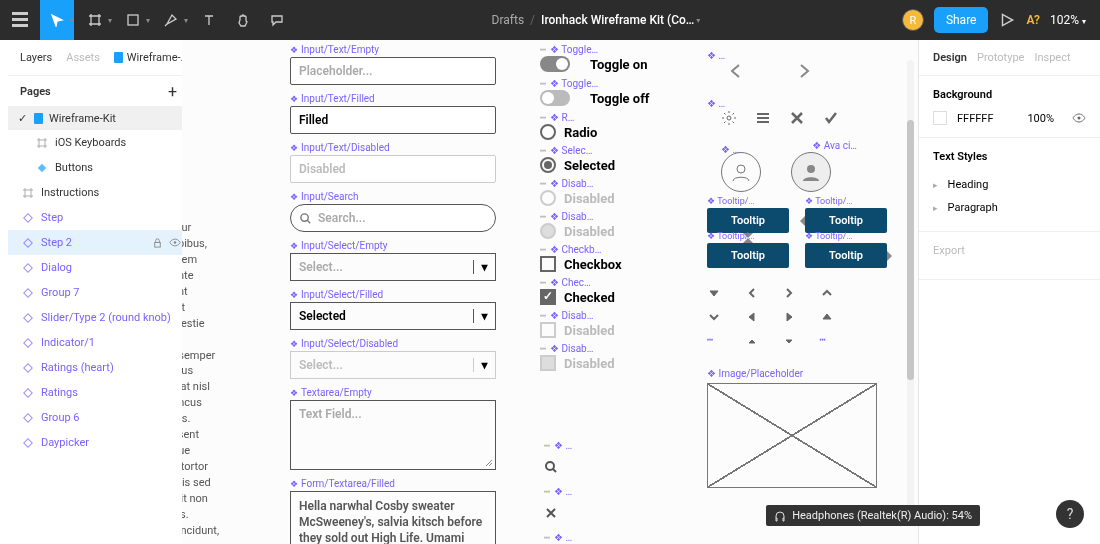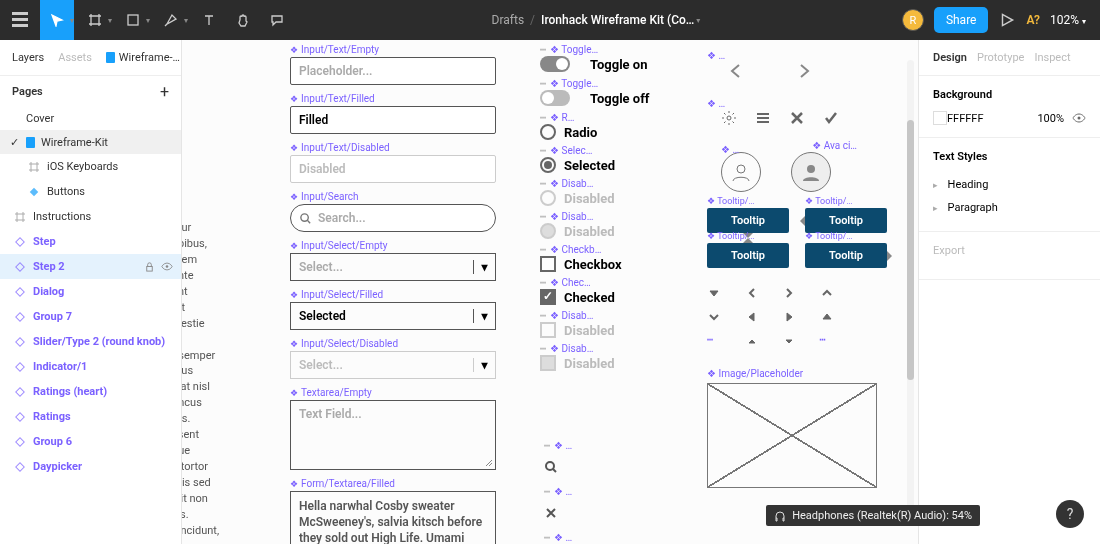--- a/index.html
+++ b/index.html
@@ -18,37 +18,37 @@
   .topbar .center .slash { color: #666; }
   .topbar .center .file { color: #fff; font-weight: 500; }
   .topbar .right { display: flex; align-items: center; gap: 10px; padding-right: 14px; }
   .avatar { width: 22px; height: 22px; border-radius: 50%; background: #f5ba3c; color:#fff; font-size: 11px; display:flex;align-items:center;justify-content:center; border:1px solid #555;}
   .share { background: #18a0fb; color: #fff; border-radius: 5px; padding: 6px 12px; font-size: 12px; cursor: pointer; }
   .present { width:18px; height:18px; }
   .zoom { color: #fff; font-size: 12px; }
   .a-q { color:#f5ba3c; font-weight:600; font-size:12px;}
   
   
-  .left { position:absolute; top:40px; left:0; width:182px; bottom:0; background:#fff; border-right:1px solid #e5e5e5; overflow:hidden; font-size:11px; color:#333;}
+  .left { position:absolute; top:40px; left:8px; width:182px; bottom:0; background:#fff; border-right:1px solid #e5e5e5; overflow:hidden; font-size:11px; color:#333;}
   .left .tabs { height:36px; display:flex; align-items:center; padding:0 12px; gap:14px; border-bottom:1px solid #eee;}
   .left .tabs span { color:#333; cursor:pointer;}
   .left .tabs span.dim { color:#bbb;}
   .left .tabs .pagefile { color:#333; margin-left:auto; display:flex; align-items:center; gap:4px;}
   .pageblue { width:9px; height:11px; background:#18a0fb; border-radius:1px; display:inline-block;}
   .pages-head { height:30px; display:flex; align-items:center; justify-content:space-between; padding:0 12px; font-weight:600;}
   .pages-head .plus { font-size:16px; color:#333; cursor:pointer; font-weight:400;}
   .page-item { height:24px; display:flex; align-items:center; padding-left:26px; cursor:pointer;}
   .page-item.sel { background:#f0f0f0;}
   .page-item .chk { position:absolute; left:10px;}
   .layers { overflow-y:auto; height: calc(100% - 36px - 30px - 100px); }
   .layer { height:25px; display:flex; align-items:center; padding-left:14px; gap:7px; cursor:pointer; position:relative;}
   .layer.selected { background:#e4f2fd;}
   .layer .icon { width:12px; height:12px; opacity:.7;}
   .layer .name { white-space:nowrap; overflow:hidden; text-overflow:ellipsis; color:#333;}
-  .layer .purple .name, .layer.purple .name { color:#7b61ff;font-weight:bold;}
+  .layer .purple .name, .layer.purple .name { color:#7b61ff;}
   .layer.purple .icon svg { stroke:#7b61ff; fill:#7b61ff;}
   .layer.indent { padding-left:28px;}
   .layer .eyerow { position:absolute; right:8px; display:flex; gap:6px;}
   
   
   .canvas { position:absolute; top:40px; left:182px; right:182px; bottom:0; background:#fcfcfc; overflow:hidden;}
   .clipped-text { position:absolute; left:-10px; top:180px; width:210px; font-size:11px; color:#555; line-height:1.45;}
   
   .comp-label { font-size:10px; color:#7b61ff; display:flex; align-items:center; gap:3px; margin-bottom:2px;}
   .comp-label::before { content:"❖"; font-size:9px;}
@@ -113,21 +113,21 @@
   
   .scroll-track { position:absolute; right:4px; top:20px; bottom:20px; width:7px; background:#f3f3f3; border-radius:4px;}
   .scroll-thumb { position:absolute; width:7px; background:#c6c6c6; border-radius:4px; left:0;}
   
   
   .rightp { position:absolute; top:40px; right:0; width:182px; bottom:0; background:#fff; border-left:1px solid #e5e5e5; font-size:11px;}
   .rightp .tabs { height:36px; border-bottom:1px solid #eee; display:flex; align-items:center; gap:10px; padding:0 14px;}
   .rightp .tabs span{cursor:pointer; color:#bbb;} .rightp .tabs span.active{color:#333; font-weight:600;}
   .section { padding:12px 14px; border-bottom:1px solid #eee;}
   .section .title { font-weight:600; margin-bottom:10px; font-size:11px;}
-  .bg-row { display:flex; align-items:center; }
+  .bg-row { display:flex; align-items:center; gap:10px;}
   .swatch { width:14px;height:14px; border:1px solid #ddd;}
   .style-item { display:flex; align-items:center; gap:10px; padding:5px 0; cursor:pointer;}
   .style-item .chev{color:#aaa;font-size:9px;}
   
   .audio-toast { position:absolute; right:120px; bottom:18px; background:#333; color:#eee; font-size:11px; padding:4px 8px; border-radius:2px; display:flex; align-items:center; gap:6px;}
   .help-fab { position:absolute; right:16px; bottom:16px; width:28px;height:28px; border-radius:50%; background:#333; color:#ddd; display:flex;align-items:center;justify-content:center; font-size:14px;}
 </style>
 </head>
 <body>
 
@@ -201,23 +201,20 @@
     <span class="dim">Assets</span>
     <span class="pagefile">
         <span class="pageblue"></span>
         <span>Wireframe-…</span>
       </span>
   </div>
   <div class="pages-head">
     <span>Pages</span>
     <span class="plus">+</span>
   </div>
-  <div class="page-item">
-      <span>Cover</span>
-    </div>
   <div class="page-item sel" style="position:relative">
     <span class="chk">✓</span>
     <span class="pageblue" style="margin-right:6px"></span>
       <span>Wireframe-Kit</span>
   </div>
   <div class="layers" id="layers-mount">
       <div class="layer indent">
         <span class="icon"><svg viewBox="0 0 12 12">
             <path d="M3 1v10M9 1v10M1 3h10M1 9h10" stroke="#888" fill="none"></path>
           </svg></span>

